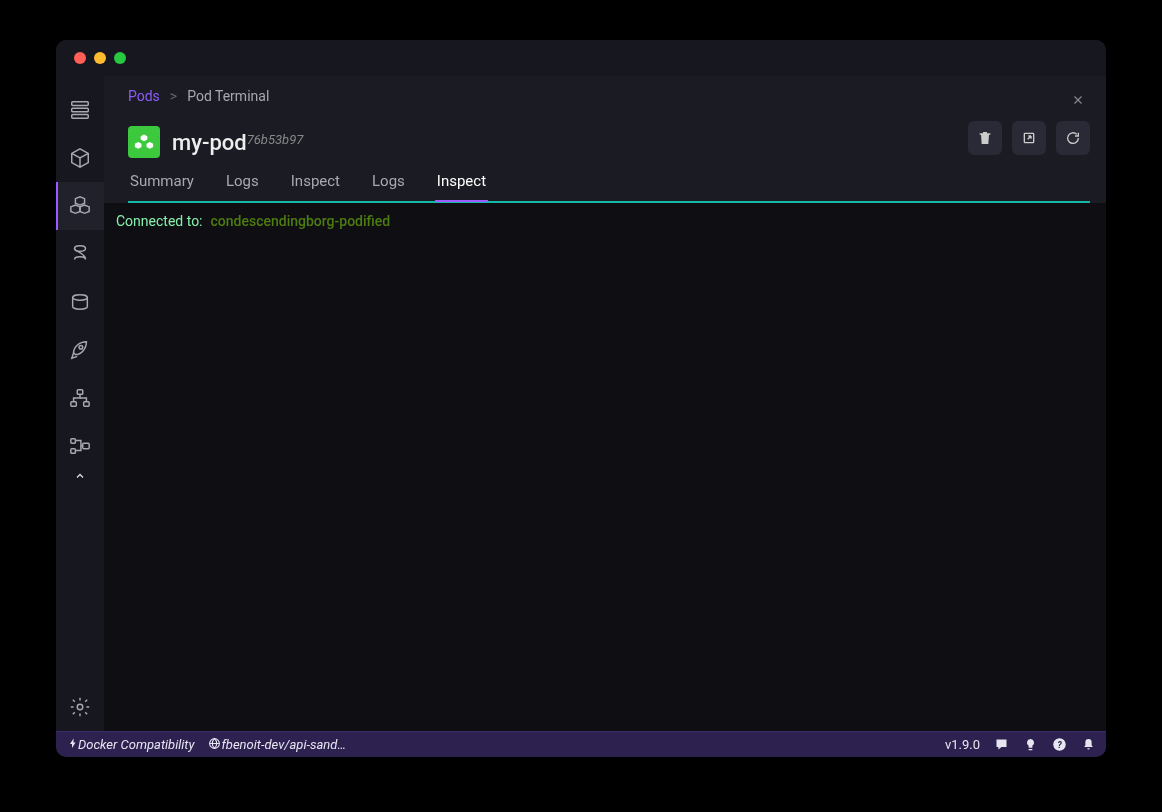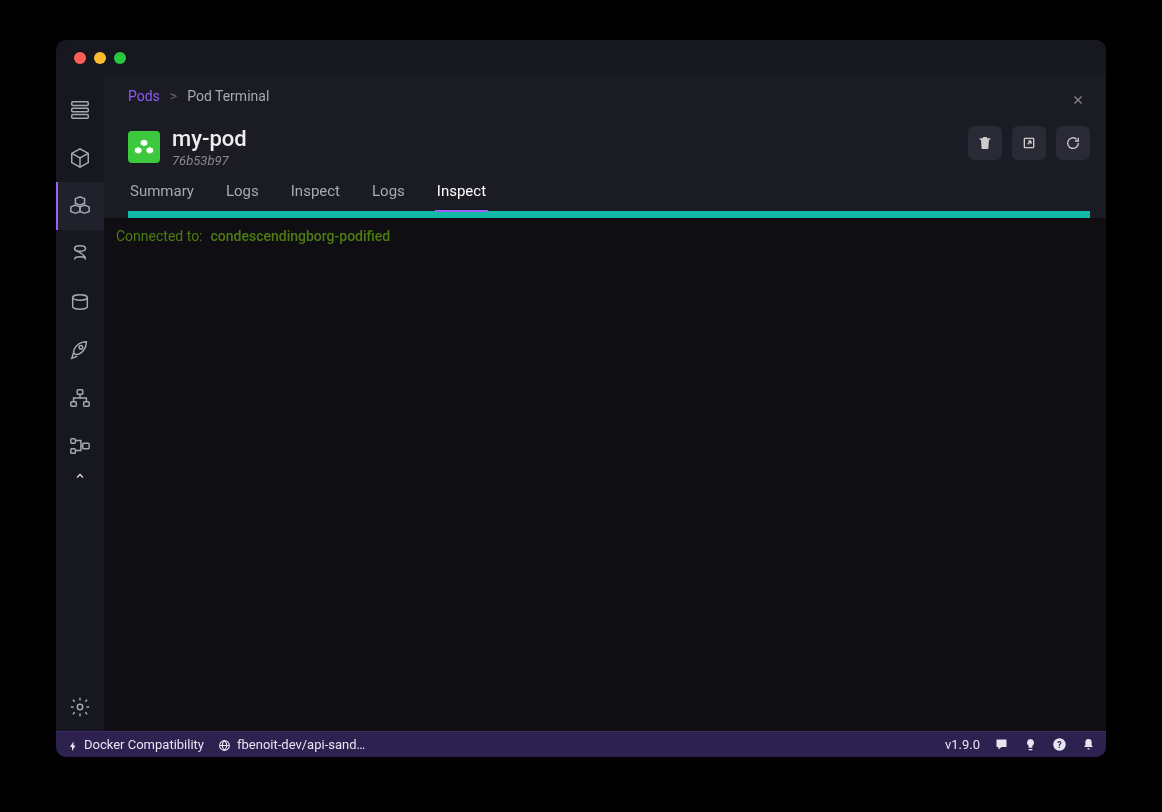--- a/index.html
+++ b/index.html
@@ -119,21 +119,21 @@
   }
   .pod-icon {
     width: 32px; height: 32px;
     background: #3dc93d;
     border-radius: 4px;
     display: flex;
     align-items: center;
     justify-content: center;
   }
   .pod-icon svg { width: 20px; height: 20px; }
-  .title-col { display:flex; flex-direction:column; }
+  .title-col { display:flex; flex-direction:row; }
   .title-text { color: #eee; font-size: 22px; font-weight: 500; }
   .subtitle-text { color: #888; font-size: 13px; margin-top: 2px; font-style: italic; }
   .action-row {
     display: flex;
     gap: 10px;
   }
   .action-btn {
     width: 34px; height: 34px;
     background: #2a2a36;
     border-radius: 6px;
@@ -149,21 +149,21 @@
     display: flex;
     justify-content: space-between;
     align-items: center;
     margin-top: 6px;
   }
   
   .tabs {
     display: flex;
     gap: 28px;
     margin-top: 14px;
-    border-bottom: 7px solid #14b8a6;
+    border-bottom: 2px solid #14b8a6;
   }
   .tab {
     padding: 0 2px 10px 2px;
     color: #a8a8b3;
     font-size: 15px;
     cursor: pointer;
     border-bottom: 2px solid transparent;
     margin-bottom: -1px;
   }
   .tab.active {
@@ -177,21 +177,21 @@
     color: #ccc;
     font-size: 14px;
     display: flex;
     flex-direction: column;
   }
   .connected-line {
     display: flex;
     gap: 8px;
     margin-bottom: 8px;
   }
-  .connected-label { color: #4d7c0f; }
+  .connected-label { color: #86efac; }
   .connected-target { color: #4d7c0f; font-weight: 500; }
   .prompt-line {
     font-family: "Menlo", "Consolas", monospace;
     font-size: 12px;
     color: #ddd;
     display: flex;
     align-items: center;
     gap: 4px;
   }
   .cursor-block {
@@ -210,21 +210,21 @@
     justify-content: space-between;
     padding: 0 10px;
     color: #e6e6f0;
     font-size: 13px;
   }
   .status-left, .status-right {
     display: flex;
     align-items: center;
     gap: 14px;
   }
-  .status-item { display:flex; align-items:flex-end; gap:6px; cursor:pointer; }
+  .status-item { display:flex; align-items:flex-start; cursor:pointer;font-style:italic; }
   .status-right svg { width:15px; height:15px; }
 </style>
 </head>
 <body>
 
 <div class="window">
 
   <div class="titlebar">
     <div class="traffic tr-red"></div>
     <div class="traffic tr-yellow"></div>

